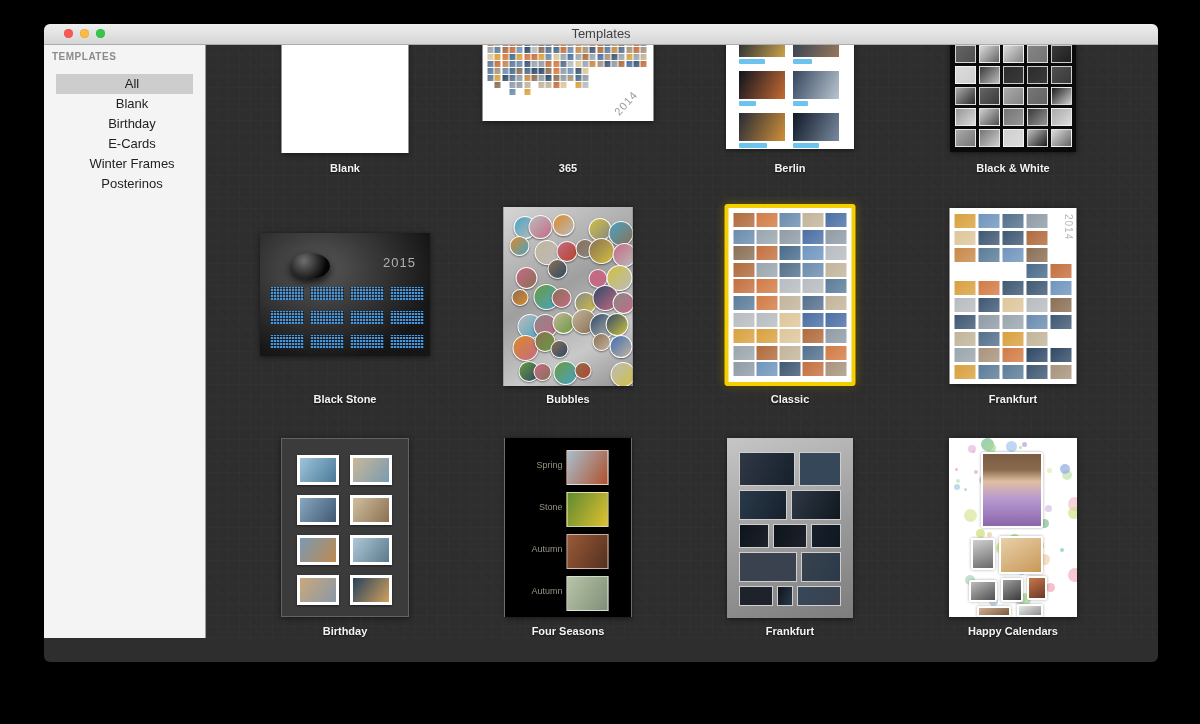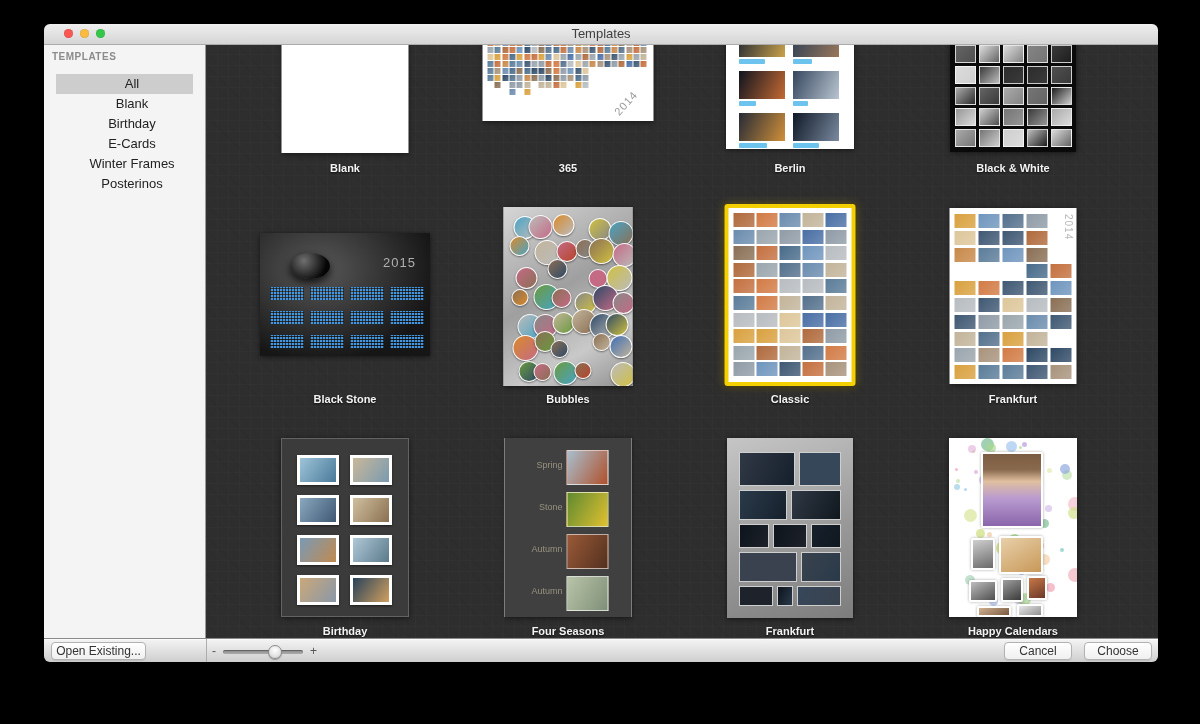--- a/index.html
+++ b/index.html
@@ -464,21 +464,21 @@
                 <div style="position: absolute; left: 15px; top: 136px; width: 42px; height: 30px; background: rgb(255, 255, 255); box-shadow: rgba(0, 0, 0, 0.5) 0px 1px 2px;"></div>
                 <div style="position: absolute; left: 18px; top: 139px; width: 36px; height: 24px; background: linear-gradient(125deg, rgb(202, 168, 122), rgb(138, 152, 168));"></div>
                 <div style="position: absolute; left: 68px; top: 136px; width: 42px; height: 30px; background: rgb(255, 255, 255); box-shadow: rgba(0, 0, 0, 0.5) 0px 1px 2px;"></div>
                 <div style="position: absolute; left: 71px; top: 139px; width: 36px; height: 24px; background: linear-gradient(125deg, rgb(40, 66, 90), rgb(208, 160, 96));"></div>
               </div>
             </div>
             <div class="t-label" style="top: 187px;">Birthday</div>
           </div>
           <div style="position: absolute; left: 251px; top: 393px; width: 222px;">
             <div class="thumb" style="width: 127px; height: 179px; top: 0px;">
-              <div style="position: absolute; inset: 0px; background: #404040;">
+              <div style="position: absolute; inset: 0px; background: #000000;">
                 <div style="position: absolute; left: 6px; top: 22px; width: 52px; text-align: right; font-size: 9px; color: rgb(151, 145, 127);">Spring</div>
                 <div style="position: absolute; left: 62px; top: 12px; width: 42px; height: 35px; background: linear-gradient(120deg, rgb(168, 190, 206), rgb(176, 81, 44)); border: 1px solid rgba(255, 255, 255, 0.6); box-sizing: border-box;"></div>
                 <div style="position: absolute; left: 6px; top: 64px; width: 52px; text-align: right; font-size: 9px; color: rgb(151, 145, 127);">Stone</div>
                 <div style="position: absolute; left: 62px; top: 54px; width: 42px; height: 35px; background: linear-gradient(120deg, rgb(95, 138, 48), rgb(224, 192, 48)); border: 1px solid rgba(255, 255, 255, 0.6); box-sizing: border-box;"></div>
                 <div style="position: absolute; left: 6px; top: 106px; width: 52px; text-align: right; font-size: 9px; color: rgb(151, 145, 127);">Autumn</div>
                 <div style="position: absolute; left: 62px; top: 96px; width: 42px; height: 35px; background: linear-gradient(120deg, rgb(154, 90, 56), rgb(83, 48, 31)); border: 1px solid rgba(255, 255, 255, 0.6); box-sizing: border-box;"></div>
                 <div style="position: absolute; left: 6px; top: 148px; width: 52px; text-align: right; font-size: 9px; color: rgb(151, 145, 127);">Autumn</div>
                 <div style="position: absolute; left: 62px; top: 138px; width: 42px; height: 35px; background: linear-gradient(120deg, rgb(185, 196, 168), rgb(127, 143, 120)); border: 1px solid rgba(255, 255, 255, 0.6); box-sizing: border-box;"></div>
               </div>
             </div>
@@ -566,31 +566,15 @@
                 <div style="position: absolute; left: 78px; top: 138px; width: 20px; height: 24px; background: linear-gradient(150deg, rgb(200, 120, 72), rgb(106, 56, 40)); border: 2px solid rgb(255, 255, 255); box-shadow: rgba(0, 0, 0, 0.35) 0px 0px 3px; border-radius: 2px; box-sizing: border-box;"></div>
                 <div style="position: absolute; left: 28px; top: 168px; width: 34px; height: 11px; background: linear-gradient(150deg, rgb(208, 176, 144), rgb(122, 90, 64)); border: 2px solid rgb(255, 255, 255); box-shadow: rgba(0, 0, 0, 0.35) 0px 0px 3px; border-radius: 2px; box-sizing: border-box;"></div>
                 <div style="position: absolute; left: 68px; top: 166px; width: 26px; height: 13px; background: linear-gradient(150deg, rgb(232, 232, 232), rgb(144, 144, 144)); border: 2px solid rgb(255, 255, 255); box-shadow: rgba(0, 0, 0, 0.35) 0px 0px 3px; border-radius: 2px; box-sizing: border-box;"></div>
               </div>
             </div>
             <div class="t-label" style="top: 187px;">Happy Calendars</div>
           </div>
         </main>
     </div>
 
-    <footer class="bottombar">
-      <button class="btn open-btn">Open Existing...</button>
-      <div class="foot-divider"></div>
-      <div class="zoom-ctl">
-        <span class="zoom-sign">-</span>
-        <div class="slider">
-          <div class="track"></div>
-          <div class="knob" id="slider-knob" style="left: calc(65% - 7px);"></div>
-        </div>
-        <span class="zoom-sign">+</span>
-      </div>
-      <div class="action-btns">
-        <button class="btn">Cancel</button>
-        <button class="btn">Choose</button>
-      </div>
-    </footer>
 
   </div>
 </div>
 
 </body></html>

